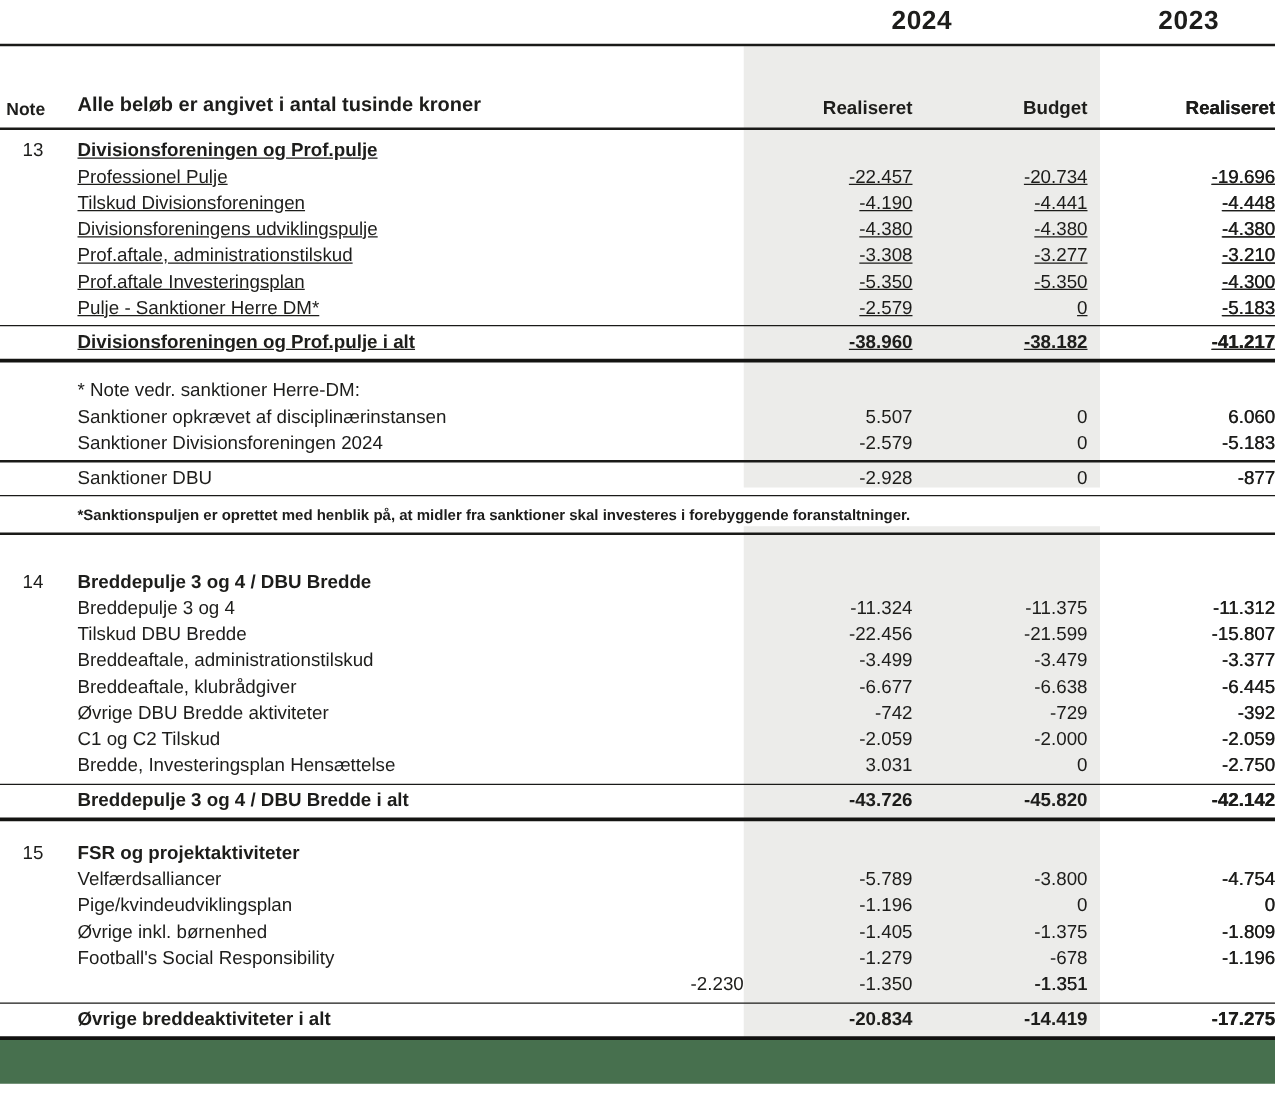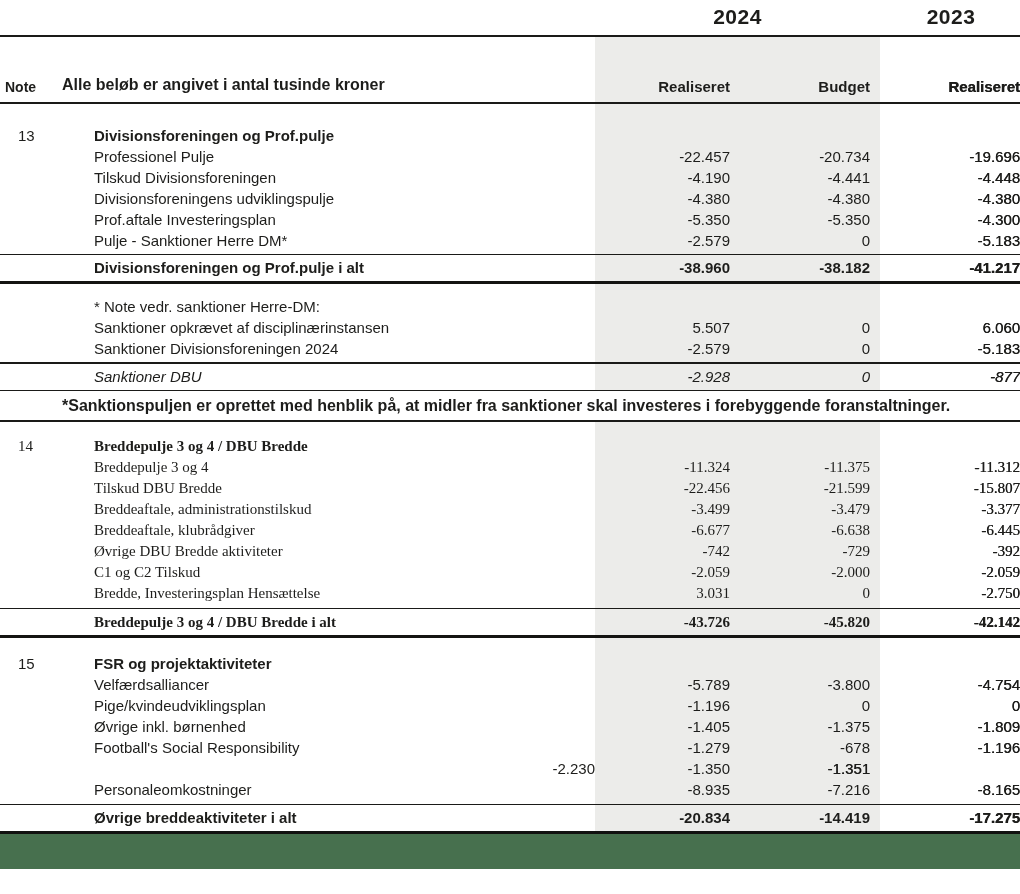--- a/index.html
+++ b/index.html
@@ -32,36 +32,36 @@
   .units-note{position:absolute; left:62px; bottom:8px; font-weight:700; font-size:16px;}
   .colhead .heads{position:absolute; left:0; bottom:5px; width:100%; font-weight:700;}
 
   .row{
     position:relative;
     display:grid;
     grid-template-columns:595px 135px 140px 150px;
     height:21px; line-height:21px;
     white-space:nowrap;
   }
-  .cell.label{padding-left:94px;}
+  .cell.label{padding-left:62px;}
   .cell.num{text-align:right;}
   .note-num{position:absolute; left:18px; top:0; line-height:21px;}
   .bold{font-weight:700;}
   .c2023{text-shadow:0.35px 0 0 currentColor;}
 
   .total-row{height:26px; line-height:26px; font-weight:700;}
-  .subtotal-row{height:26px; line-height:26px; font-weight:400;font-style:italic;}
-
-  .sec13{margin-top:21px;}
+  .subtotal-row{height:26px; line-height:26px; font-weight:400;}
+
+  .sec13{margin-top:6px;text-decoration:underline;}
   .mid{margin-top:12px;}
-  .sec14{margin-top:14px;font-family:Liberation Serif, serif;}
+  .sec14{margin-top:27px;}
   .sec15{margin-top:15px;}
 
   .footnote-row{height:29px; padding:8px 0 17px 62px; box-sizing:border-box;
-    font-weight:700; font-size:16px; line-height:14px;}
+    font-weight:700; font-size:12px; line-height:14px;}
 
   .green-strip{height:35px; background:#47704e;}
 </style>
 </head>
 <body>
 
 <div class="page">
 
   <div class="band band1"></div>
   <div class="band band2"></div>
@@ -107,20 +107,26 @@
     <div class="cell num c2023">-4.448</div>
   </div>
 
   <div class="row">
     <div class="cell label">Divisionsforeningens udviklingspulje</div>
     <div class="cell num">-4.380</div>
     <div class="cell num">-4.380</div>
     <div class="cell num c2023">-4.380</div>
   </div>
 
+  <div class="row">
+    <div class="cell label">Prof.aftale, administrationstilskud</div>
+    <div class="cell num">-3.308</div>
+    <div class="cell num">-3.277</div>
+    <div class="cell num c2023">-3.210</div>
+  </div>
 
   <div class="row">
     <div class="cell label">Prof.aftale Investeringsplan</div>
     <div class="cell num">-5.350</div>
     <div class="cell num">-5.350</div>
     <div class="cell num c2023">-4.300</div>
   </div>
 
   <div class="row">
     <div class="cell label">Pulje - Sanktioner Herre DM*</div>
@@ -277,26 +283,20 @@
     <div class="cell num">-678</div>
     <div class="cell num c2023">-1.196</div>
   </div>
 
   <div class="row">
     <div class="cell num">-2.230</div>
     <div class="cell num">-1.350</div>
     <div class="cell num c2023">-1.351</div>
   </div>
 
-  <div class="row">
-    <div class="cell label">Personaleomkostninger</div>
-    <div class="cell num">-8.935</div>
-    <div class="cell num">-7.216</div>
-    <div class="cell num c2023">-8.165</div>
-  </div>
 </div>
     <div class="rule mt4"></div>
     <div class="row total-row">
       <div class="cell label">Øvrige breddeaktiviteter i alt</div>
       <div class="cell num">-20.834</div>
       <div class="cell num">-14.419</div>
       <div class="cell num c2023">-17.275</div>
     </div>
     <div class="rule-3"></div>
   </div>

